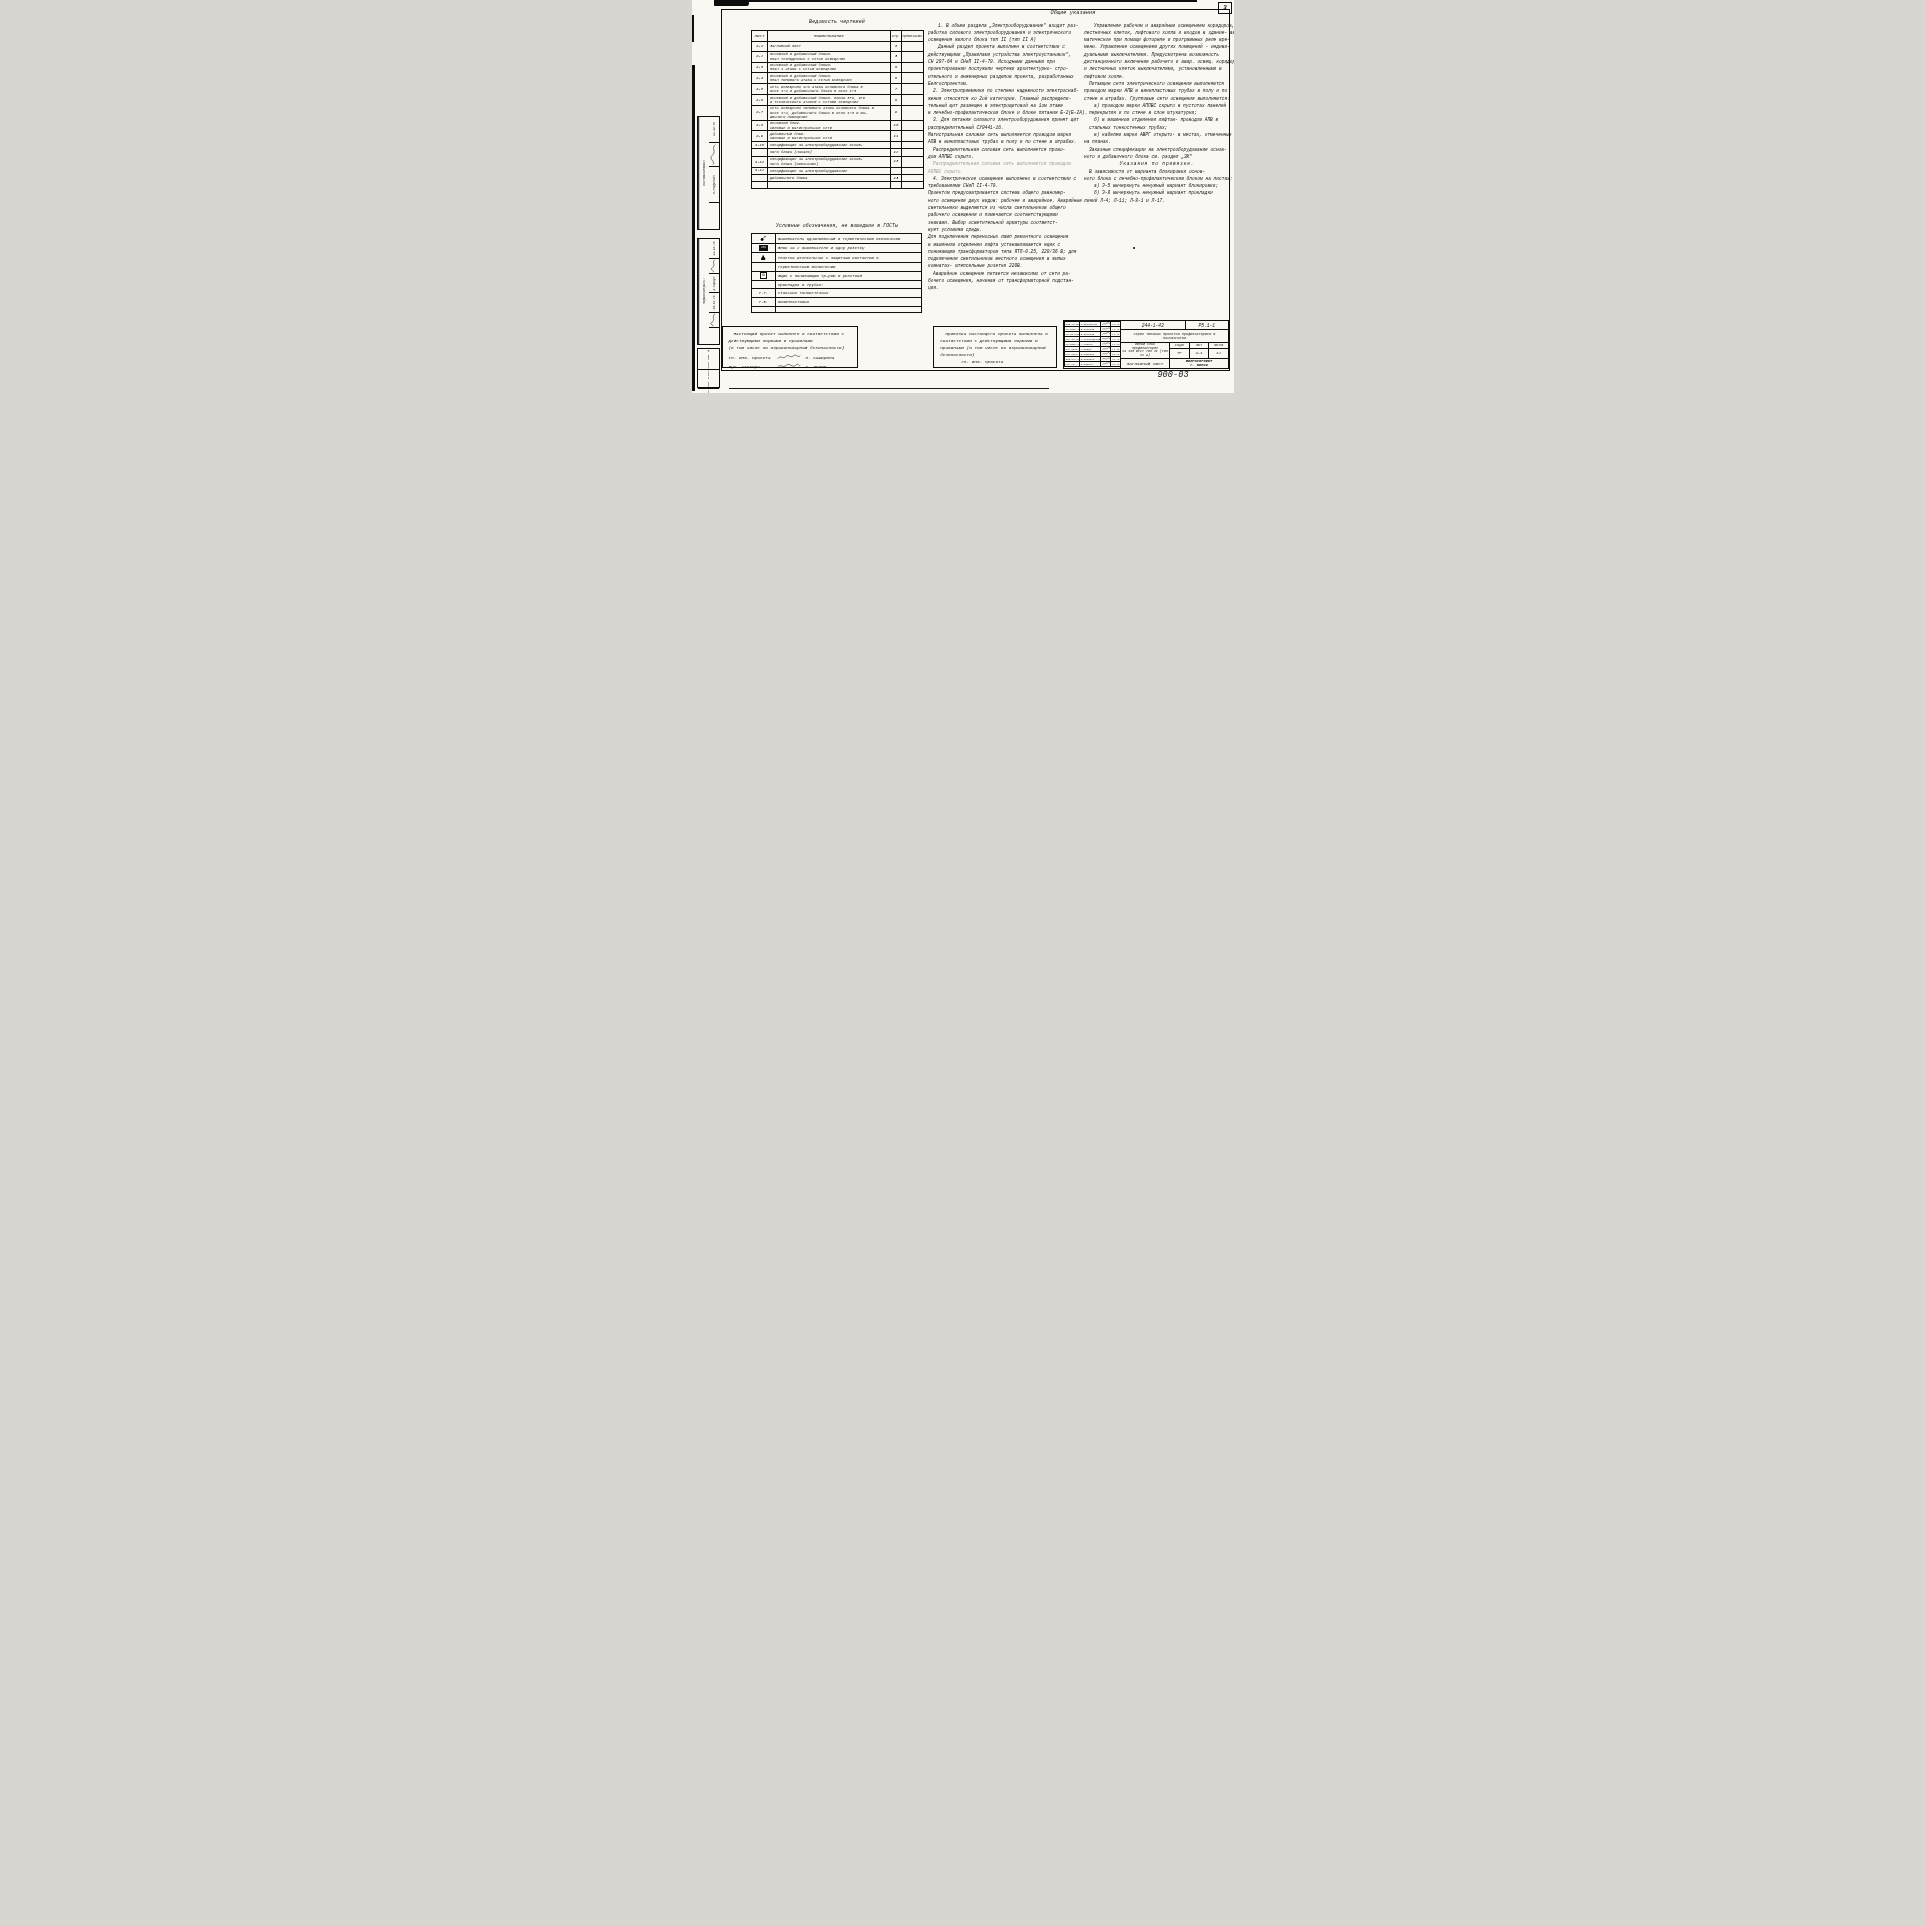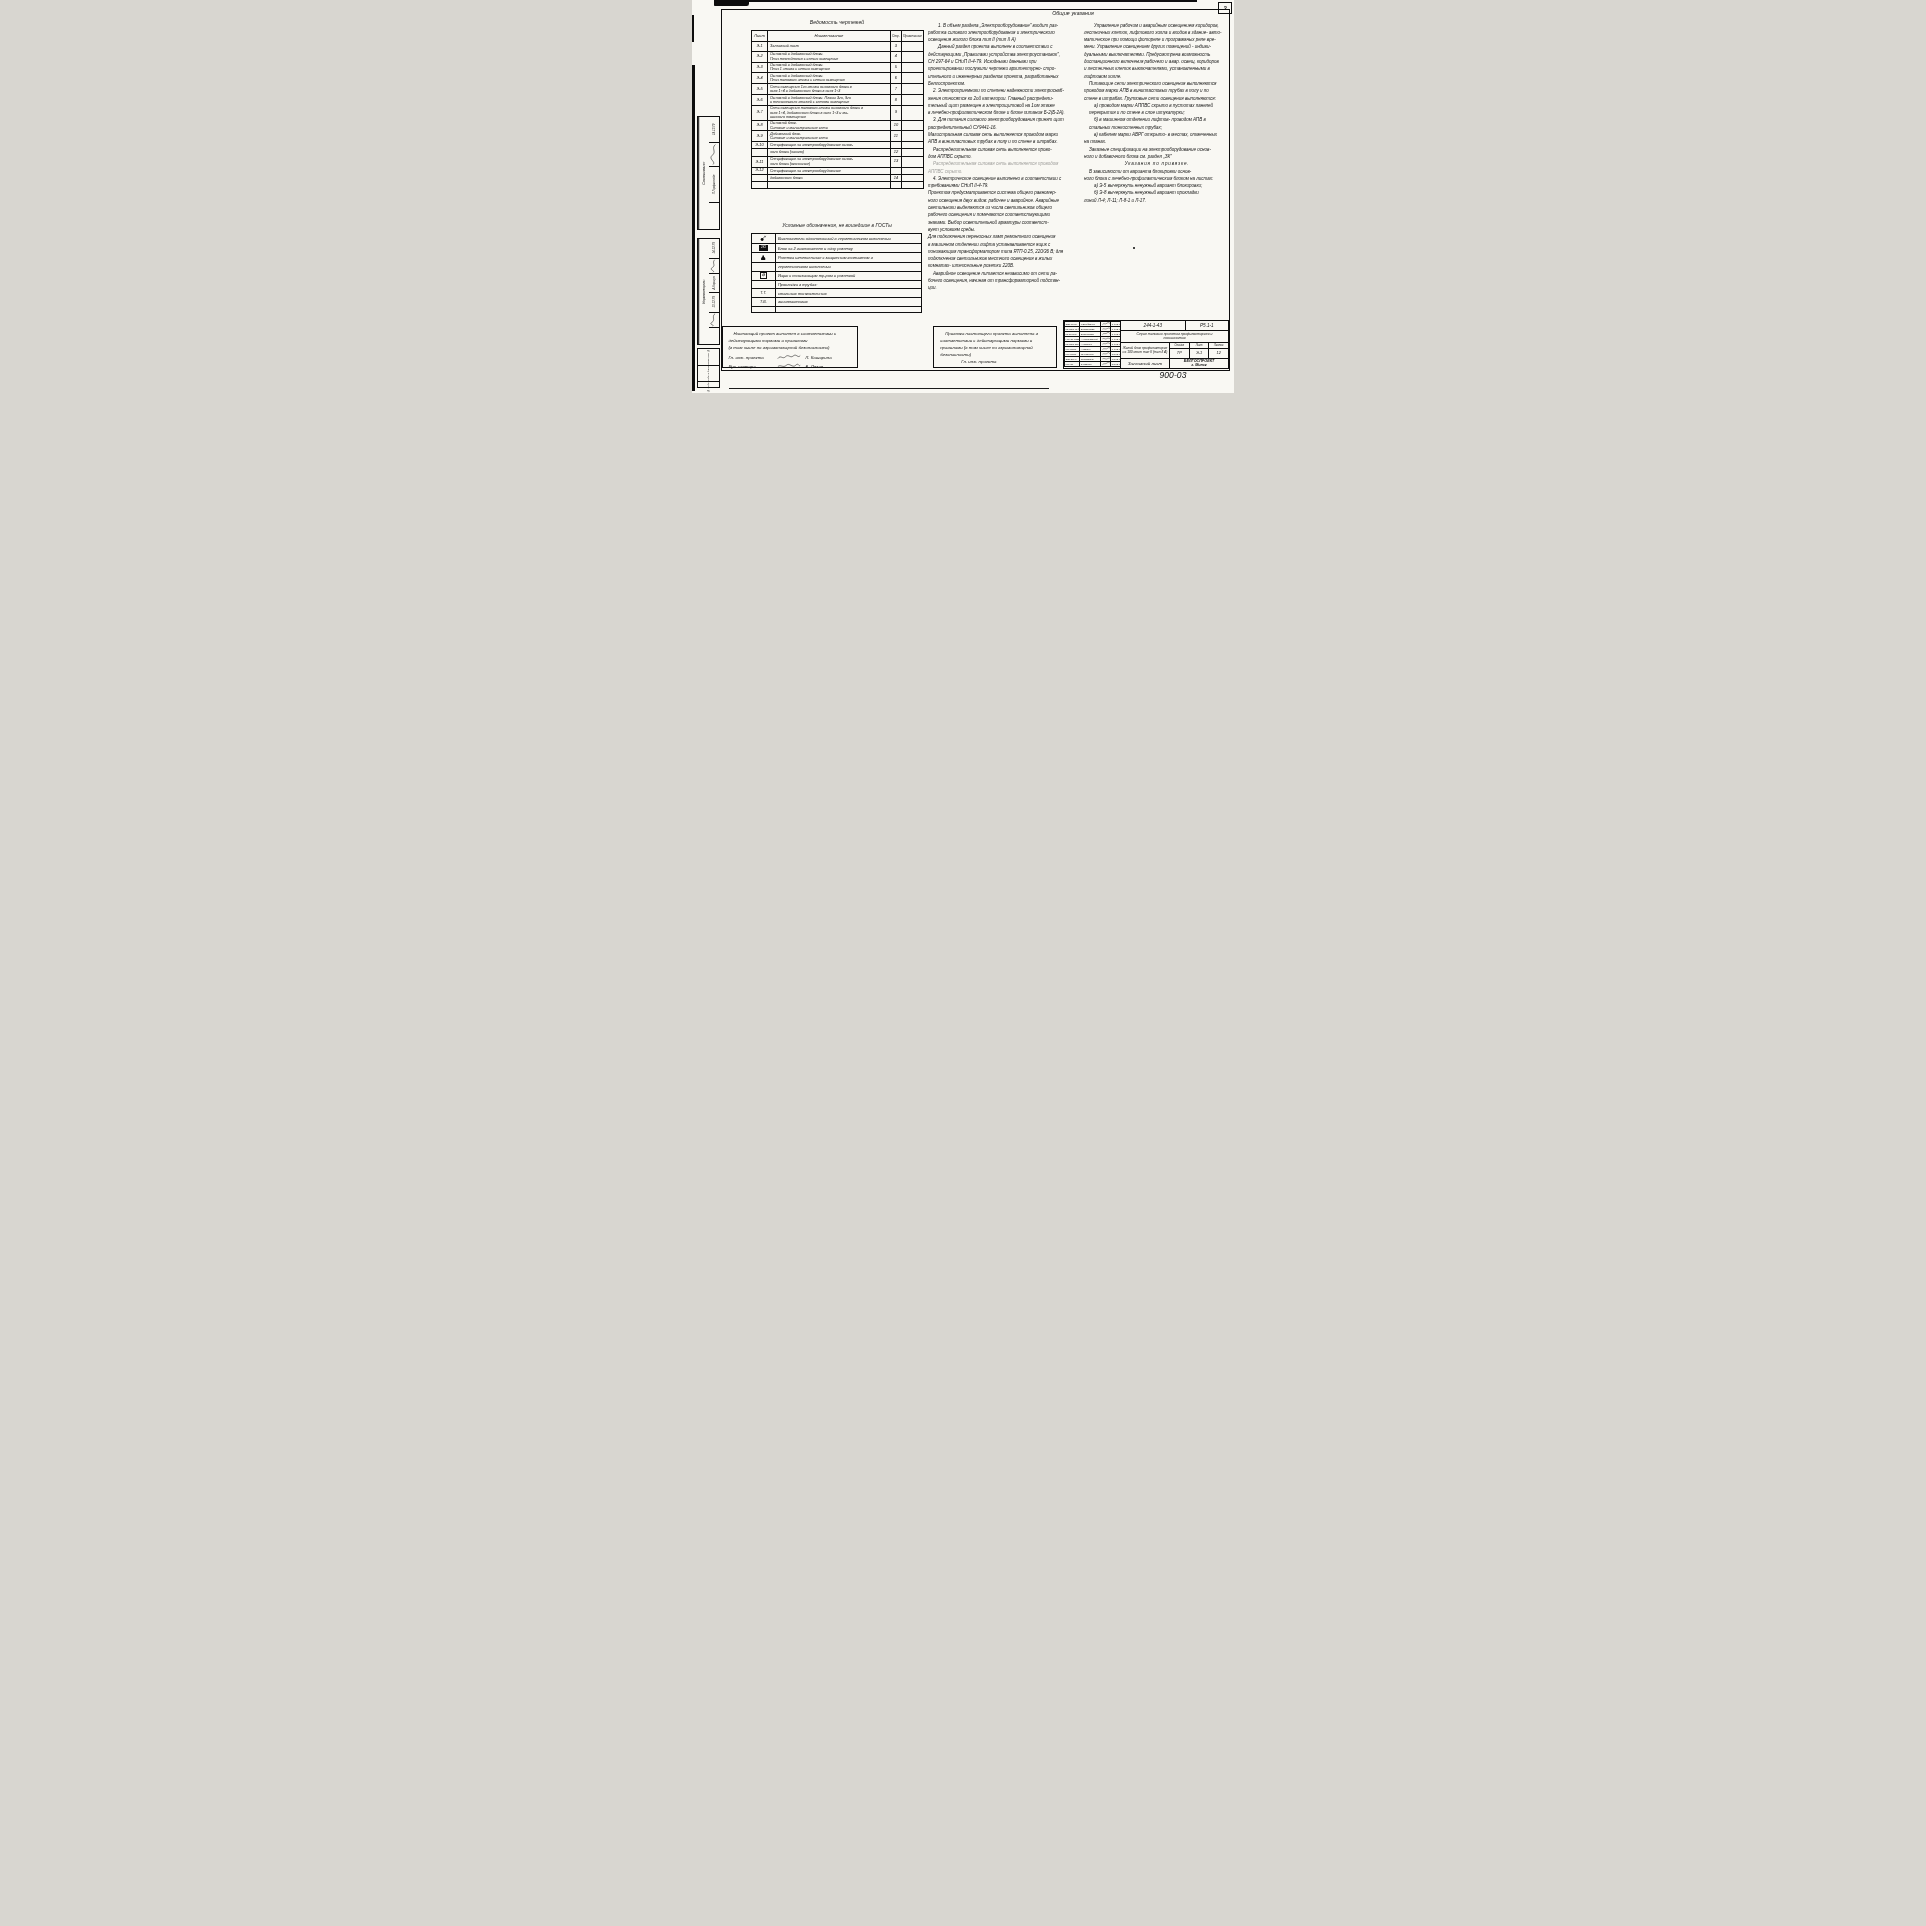--- a/index.html
+++ b/index.html
@@ -1,17 +1,17 @@
 <!DOCTYPE html>
 <html style="font-size:6.2px"><head>
 <meta charset="utf-8">
 <style>
   html,body{margin:0;padding:0;background:#d8d6d0;}
   .page{position:relative;width:542px;height:393px;margin:0 auto;background:#f9f8f3;overflow:hidden;
-        font-family:Liberation Sans, sans-serif;color:#151515;}
+        font-family:Liberation Mono, monospace;color:#151515;}
   .hand{font-style:italic;letter-spacing:0.1px;}
   .abs{position:absolute;}
   .frame{position:absolute;left:29px;top:8.5px;width:507px;height:360px;border:1.2px solid #0f0f0f;}
   
   .bar-top{left:25px;top:0;width:480px;height:2.3px;background:#0d0d0d;}
   .blob-tl{left:22.3px;top:0;width:35px;height:6.2px;background:#0d0d0d;border-radius:0 0 2.3px 0.8px;}
   .bar-left1{left:0;top:15.4px;width:1.9px;height:27px;background:#0d0d0d;}
   .bar-left2{left:0;top:65px;width:2.7px;height:326px;background:#0d0d0d;}
   .bar-bottom{left:37px;top:388px;width:320px;height:1.2px;background:#1c1c1c;}
   .corner{left:526px;top:1.9px;width:12.3px;height:10.4px;border:1px solid #0f0f0f;text-align:center;

